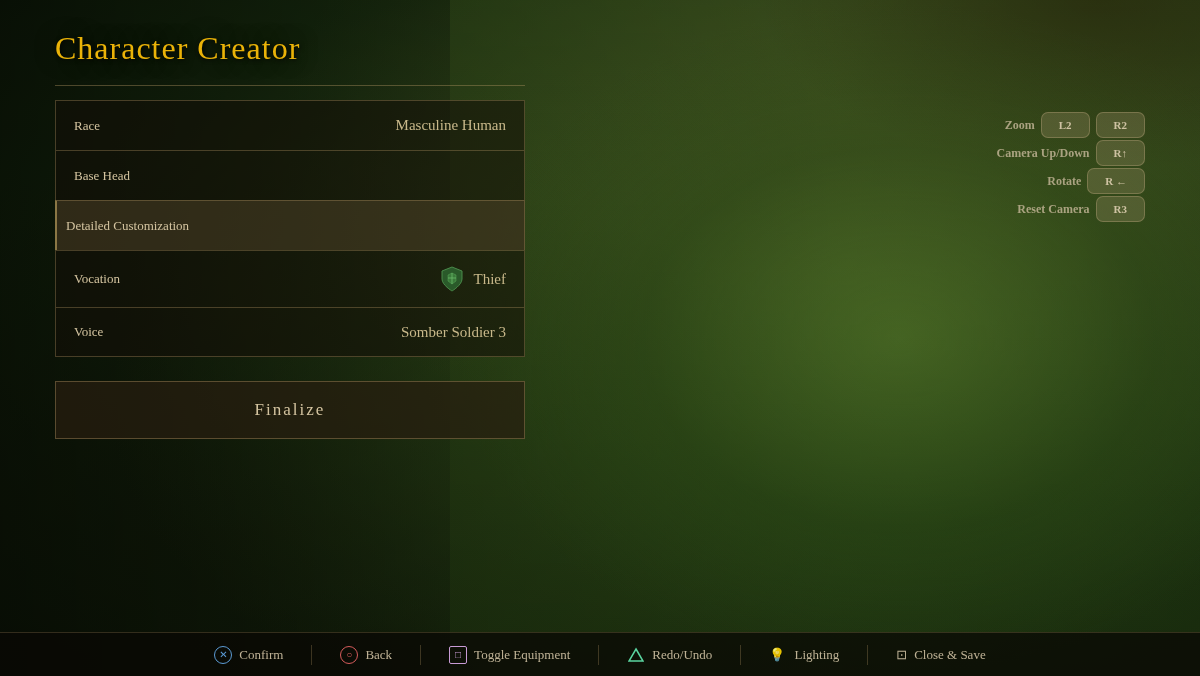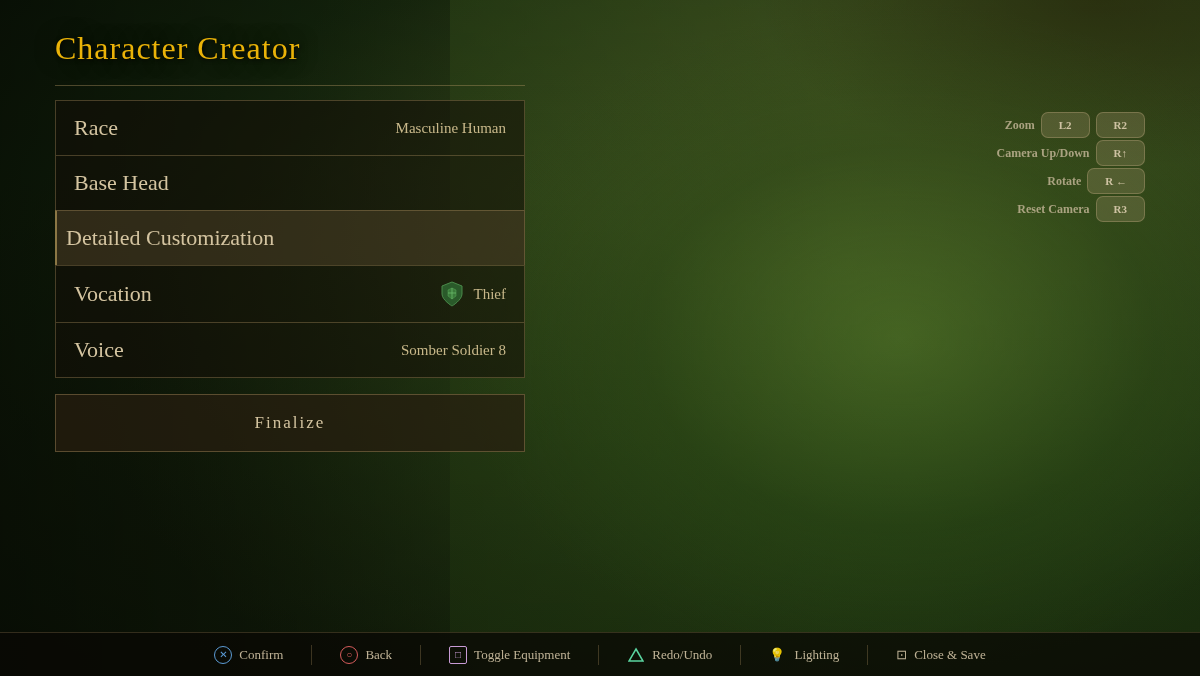--- a/index.html
+++ b/index.html
@@ -114,21 +114,21 @@
     }
 
     .menu-item.active {
       background: rgba(60, 50, 30, 0.75);
       border-left: 2px solid rgba(200, 170, 100, 0.6);
       padding-left: 9px;
     }
 
     .menu-item .item-label {
       color: #d4c4a0;
-      font-size: 22px;
+      font-size: 13px;
     }
 
     .menu-item .item-value {
       color: #c8b88a;
       font-size: 15px;
       display: flex;
       align-items: center;
       gap: 8px;
     }
 
@@ -140,21 +140,21 @@
       justify-content: center;
     }
 
     .vocation-icon svg {
       width: 28px;
       height: 28px;
     }
 
     
     .finalize-btn {
-      margin-top: 16px;
+      margin-top: 24px;
       width: 470px;
       padding: 18px;
       background: rgba(40, 30, 15, 0.7);
       border: 1px solid rgba(180, 150, 100, 0.4);
       color: #d4c4a0;
       font-size: 17px;
       font-family: 'Georgia', serif;
       cursor: pointer;
       letter-spacing: 2px;
       text-align: center;
@@ -320,21 +320,21 @@
             <line x1="10" y1="13" x2="18" y2="13" stroke="#6aba6a" stroke-width="0.8"></line>
           </svg>
         </span>
         <span>Thief</span>
       </span>
     </div>
 
     
     <div class="menu-item">
       <span class="item-label">Voice</span>
-      <span class="item-value">Somber Soldier 8</span>
+      <span class="item-value">Somber Soldier 3</span>
     </div>
 
     
     <button class="finalize-btn">Finalize</button>
 
   </div>
 
   <div class="camera-controls">
     <div class="ctrl-row">
       <span class="ctrl-label">Zoom</span>

